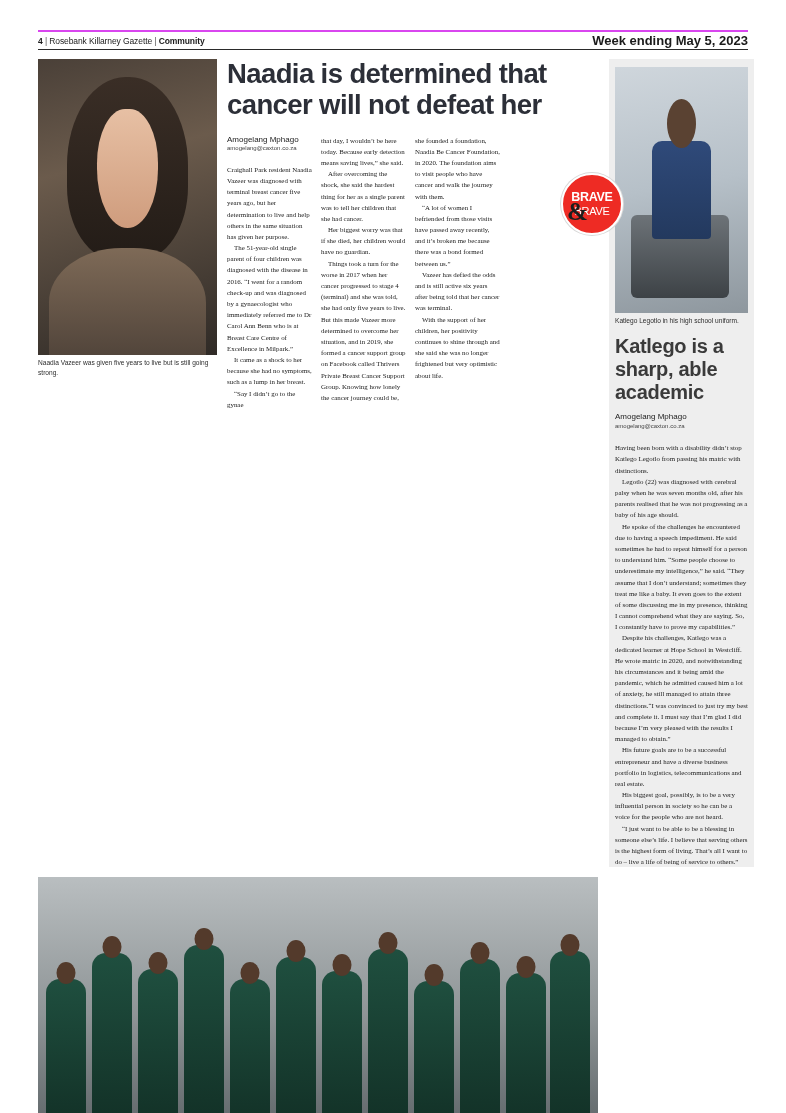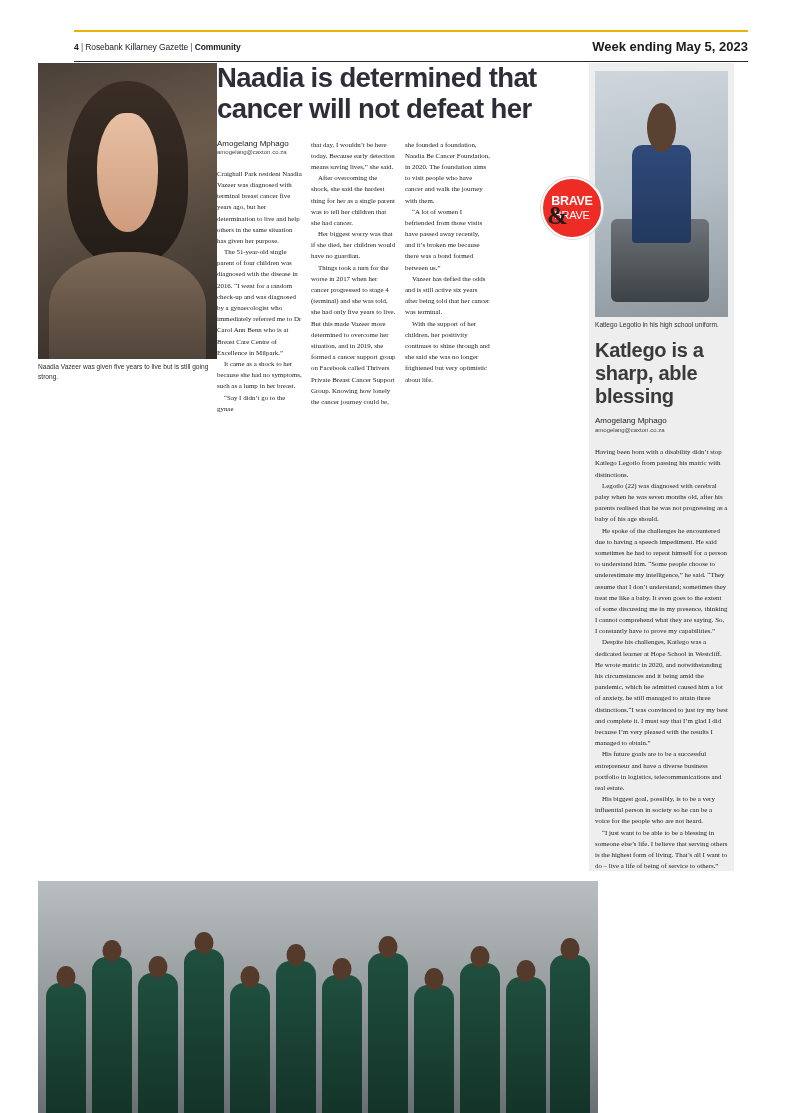--- a/index.html
+++ b/index.html
@@ -11,28 +11,27 @@
     font-family: "Liberation Serif", serif;
     color: #1b1b1b;
     overflow: hidden;
   }
   .page { position: relative; width: 786px; height: 1113px; padding: 0 38px; }
 
   
   .masthead {
     position: relative;
     margin-top: 30px;
-    border-top: 2px solid #eab308;
+    border-top: 2px solid #d946ef;
     border-bottom: 1px solid #2a2a2a;
-    height: 32px;
+    height: 20px;
     display: flex;
     align-items: center;
     justify-content: space-between;
     font-family: "Liberation Sans", sans-serif;
-    margin-left: 36px;
   }
   .masthead .left { font-size: 8.5px; letter-spacing: -0.1px; white-space: nowrap; }
   .masthead .left .fnum { font-weight: bold; }
   .masthead .left .sep { color: #555; }
   .masthead .left .section { font-weight: bold; }
   .masthead .right { font-size: 13px; font-weight: bold; white-space: nowrap; }
 
   
   .caption {
     font-family: "Liberation Sans", sans-serif;
@@ -57,21 +56,21 @@
     font-family: "Liberation Serif", serif;
     font-size: 6.9px;
     line-height: 1.62;
     text-align: left;
     color: #1a1a1a;
   }
   .body-col p { margin: 0; }
   .body-col p + p { text-indent: 7px; }
 
   
-  .top-story { display: flex; margin-top: 1px; }
+  .top-story { display: flex; gap: 10px; margin-top: 9px; }
   .ts-left { width: 179px; flex: none; }
   .ts-mid { width: 372px; flex: none; }
   .ts-right { width: 145px; flex: none; position: relative; }
 
   .photo { position: relative; overflow: hidden; background: #cfcfcf; }
 
   .headline-main {
     font-family: "Liberation Sans", sans-serif;
     font-weight: bold;
     font-size: 27.5px;
@@ -241,21 +240,21 @@
         <span class="b2">BRAVE</span>
       </div>
 
       <div class="photo ph-boy" style="height:246px;margin:8px 6px 0 6px">
         <div class="wheel"></div>
         <div class="torso"></div>
         <div class="head"></div>
       </div>
       <div style="padding:0 6px">
         <div class="caption">Katlego Legotlo in his high school uniform.</div>
-        <h2 class="headline-sub">Katlego is a sharp, able blessing</h2>
+        <h2 class="headline-sub">Katlego is a sharp, able academic</h2>
         <div class="byline-name">Amogelang Mphago</div>
         <div class="byline-mail">amogelang@caxton.co.za</div>
         <div class="body-col" style="margin-top:12px">
           <p>Having been born with a disability didn’t stop Katlego Legotlo from passing his matric with distinctions.</p>
           <p>Legotlo (22) was diagnosed with cerebral palsy when he was seven months old, after his parents realised that he was not progressing as a baby of his age should.</p>
           <p>He spoke of the challenges he encountered due to having a speech impediment. He said sometimes he had to repeat himself for a person to understand him. “Some people choose to underestimate my intelligence,” he said. “They assume that I don’t understand; sometimes they treat me like a baby. It even goes to the extent of some discussing me in my presence, thinking I cannot comprehend what they are saying. So, I constantly have to prove my capabilities.”</p>
           <p>Despite his challenges, Katlego was a dedicated learner at Hope School in Westcliff. He wrote matric in 2020, and notwithstanding his circumstances and it being amid the pandemic, which he admitted caused him a lot of anxiety, he still managed to attain three distinctions.“I was convinced to just try my best and complete it. I must say that I’m glad I did because I’m very pleased with the results I managed to obtain.”</p>
           <p>His future goals are to be a successful entrepreneur and have a diverse business portfolio in logistics, telecommunications and real estate.</p>
           <p>His biggest goal, possibly, is to be a very influential person in society so he can be a voice for the people who are not heard.</p>
           <p>“I just want to be able to be a blessing in someone else’s life. I believe that serving others is the highest form of living. That’s all I want to do – live a life of being of service to others.”</p>

